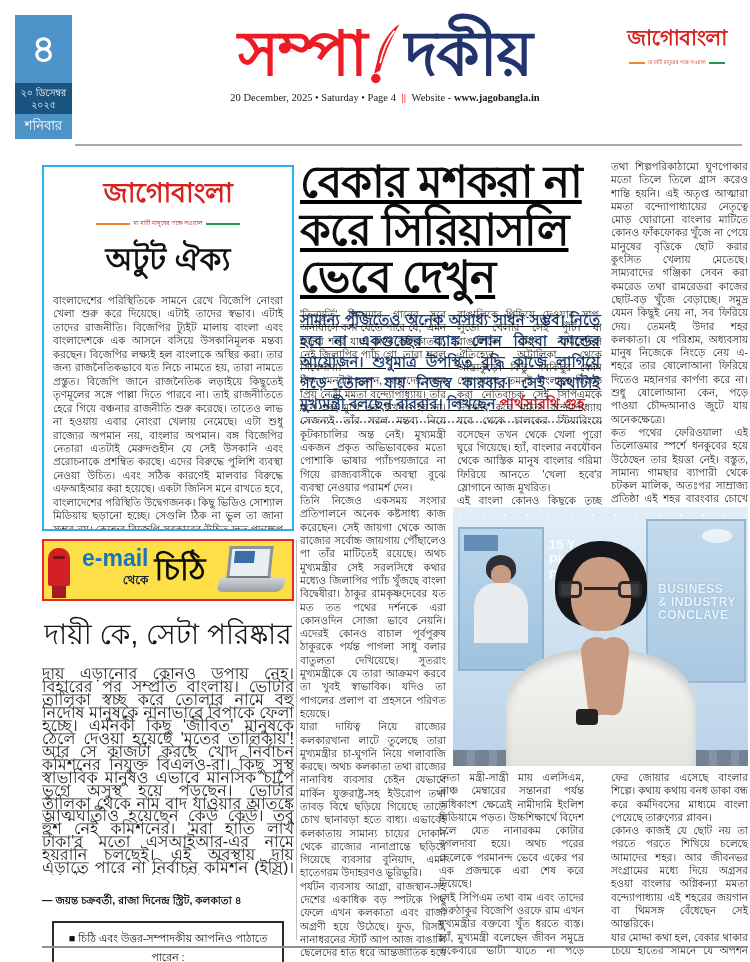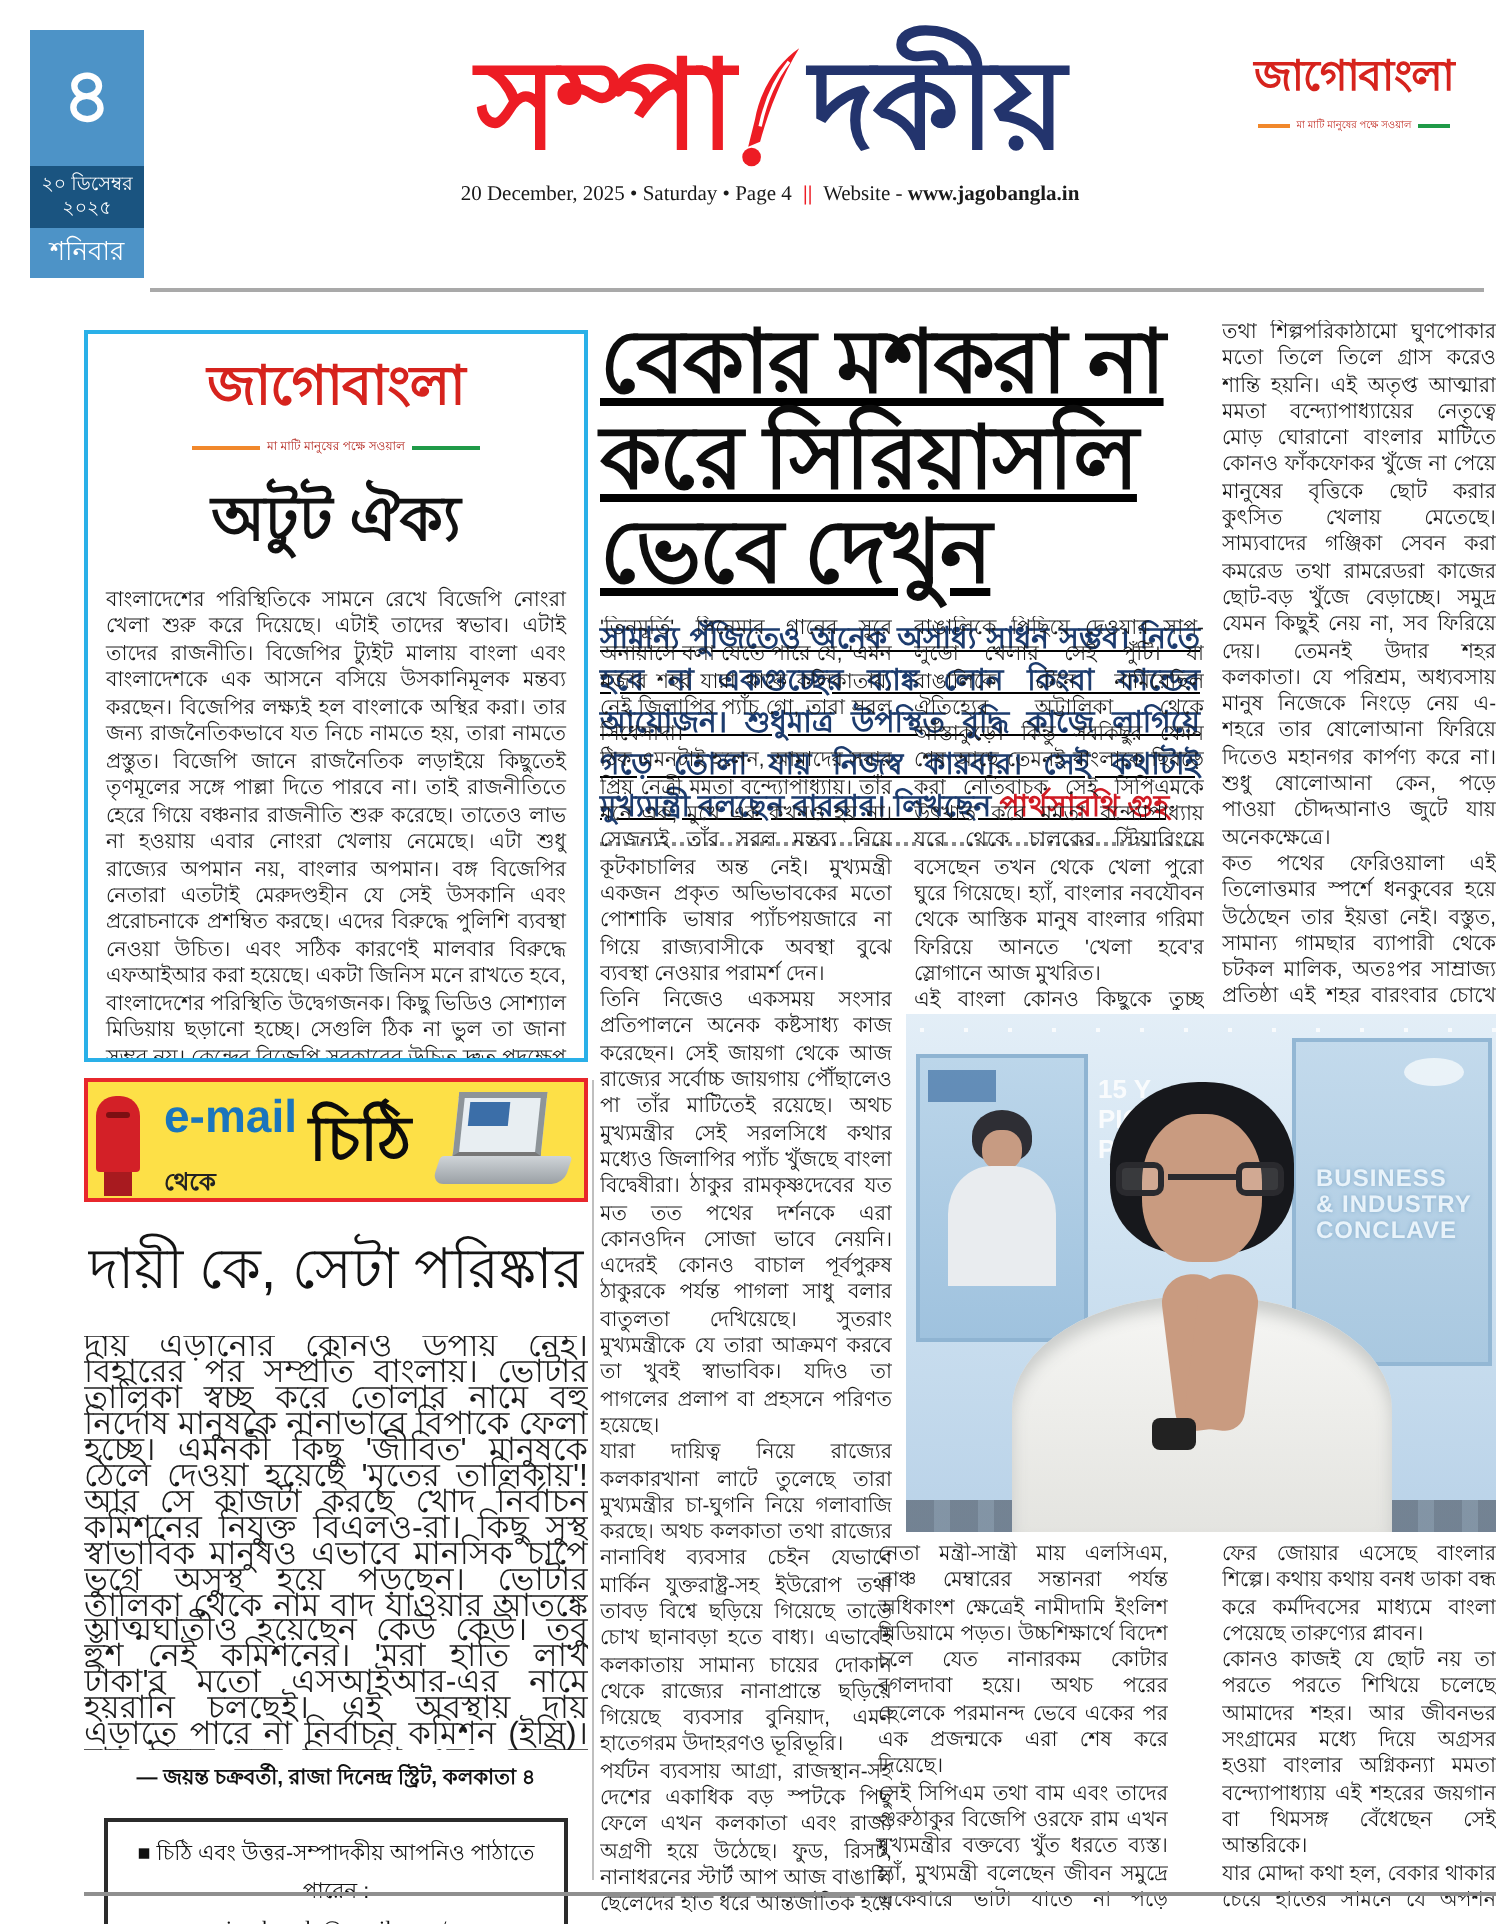--- a/index.html
+++ b/index.html
@@ -37,30 +37,30 @@
   .ed-heading { text-align:center; font-size:31px; font-weight:bold; color:#111; margin:6px 0 7px; }
   .ed-body { font-size:10.3px; line-height:13.45px; text-align:justify; color:#1c1c1c; }
 
   .email-box { margin-top:8px; height:62px; background:#fde047; border:2px solid #e8272c; position:relative; overflow:hidden; }
   .postbox { position:absolute; left:2px; top:7px; width:26px; height:52px; }
   .postbox .pb-body { position:absolute; left:2px; top:0; width:22px; height:38px; background:#d32027; border-radius:10px 10px 2px 2px; }
   .postbox .pb-slot { position:absolute; left:7px; top:8px; width:12px; height:3px; background:#7c0f12; border-radius:2px; }
   .postbox .pb-base { position:absolute; left:6px; top:38px; width:14px; height:12px; background:#a81a1f; }
   .email-words { position:absolute; left:38px; top:6px; display:flex; align-items:flex-start; }
   .w-email { color:#1b75bc; font-weight:bold; font-size:23px; line-height:23px; display:block; }
-  .w-theke { color:#222; font-weight:bold; font-size:12px; display:block; text-align:left; margin-top:12px; }
+  .w-theke { color:#222; font-weight:bold; font-size:12px; display:block; text-align:right; margin-top:1px; }
   .w-chithi { color:#0c0c0c; font-weight:bold; font-size:31px; line-height:46px; margin-left:6px; }
   .laptop { position:absolute; right:6px; top:5px; width:70px; height:52px; }
   .laptop .lp-screen { position:absolute; right:14px; top:0; width:44px; height:32px; background:#e8eef2; border:3px solid #8d9499; border-bottom:2px solid #777; transform:skewX(-6deg); }
   .laptop .lp-pic { position:absolute; left:3px; top:2px; width:20px; height:12px; background:#3b6ea8; }
   .laptop .lp-base { position:absolute; right:2px; top:32px; width:66px; height:14px; background:linear-gradient(180deg,#cfd4d8,#9aa0a5); border-radius:2px 2px 6px 6px; transform:skewX(-18deg); }
 
   .letters-heading { text-align:center; font-size:28px; color:#141414; margin:12px 0 8px; font-weight:normal; }
   .letters-body { font-size:16px; line-height:12.95px; text-align:justify; color:#1c1c1c; height:207px; overflow:hidden; }
-  .letters-sign { font-size:10.5px; font-weight:bold; text-align:center; margin-top:6px; color:#111; }
+  .letters-sign { font-size:10.5px; font-weight:bold; text-align:left; margin-top:18px; color:#111; }
   .letters-footer-box { border:2px solid #2b2b2b; margin:11px 10px 0; padding:7px 6px 6px; text-align:center; }
   .lf-note { font-size:10.8px; color:#111; }
   .lf-emails { font-family:"Liberation Serif","DejaVu Serif",serif; font-size:11px; color:#111; margin-top:3px; }
 
   
   .main { position:absolute; left:300px; top:158px; width:448px; height:800px;text-decoration:underline; }
   .headline { width:302px; font-size:44px; line-height:1.08; font-weight:800; color:#0d0d0d; letter-spacing:-1px; }
   .standfirst { width:300px; margin-top:9px; font-size:14.8px; line-height:1.42; font-weight:bold; color:#1d3c6e; text-align:justify; }
   .byline { color:#d01b24;margin-top:20px; }
   .dotted-rule { width:302px; border-top:2px dotted #8a8a8a; margin-top:6px; }

